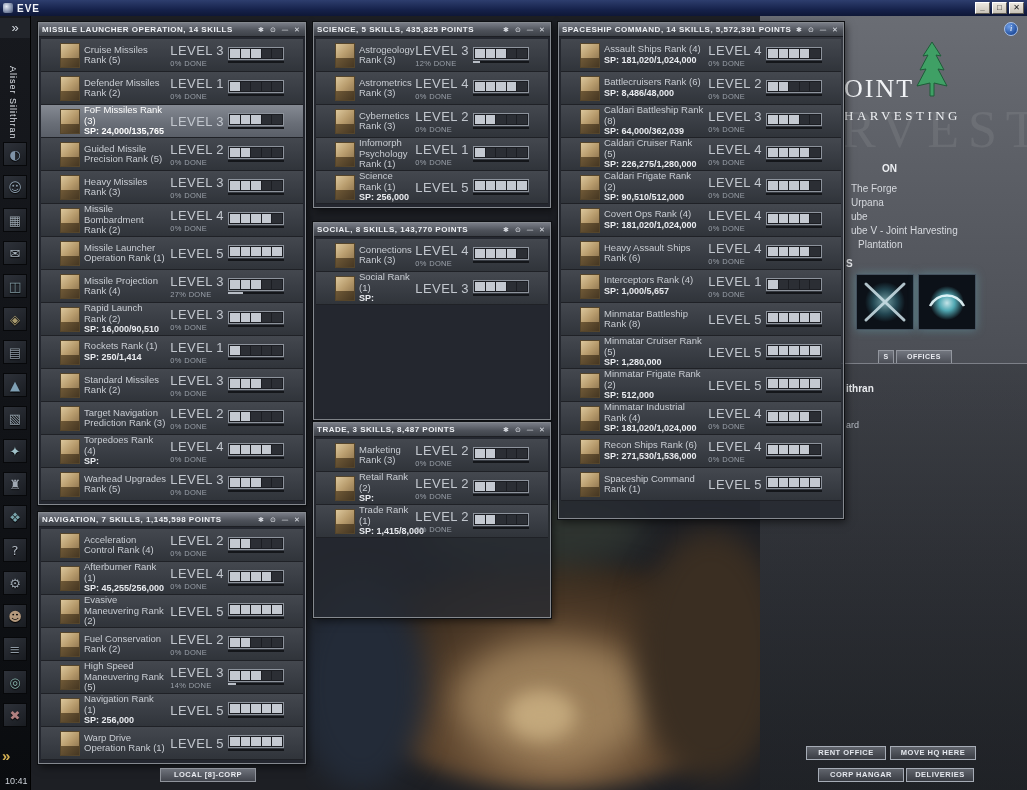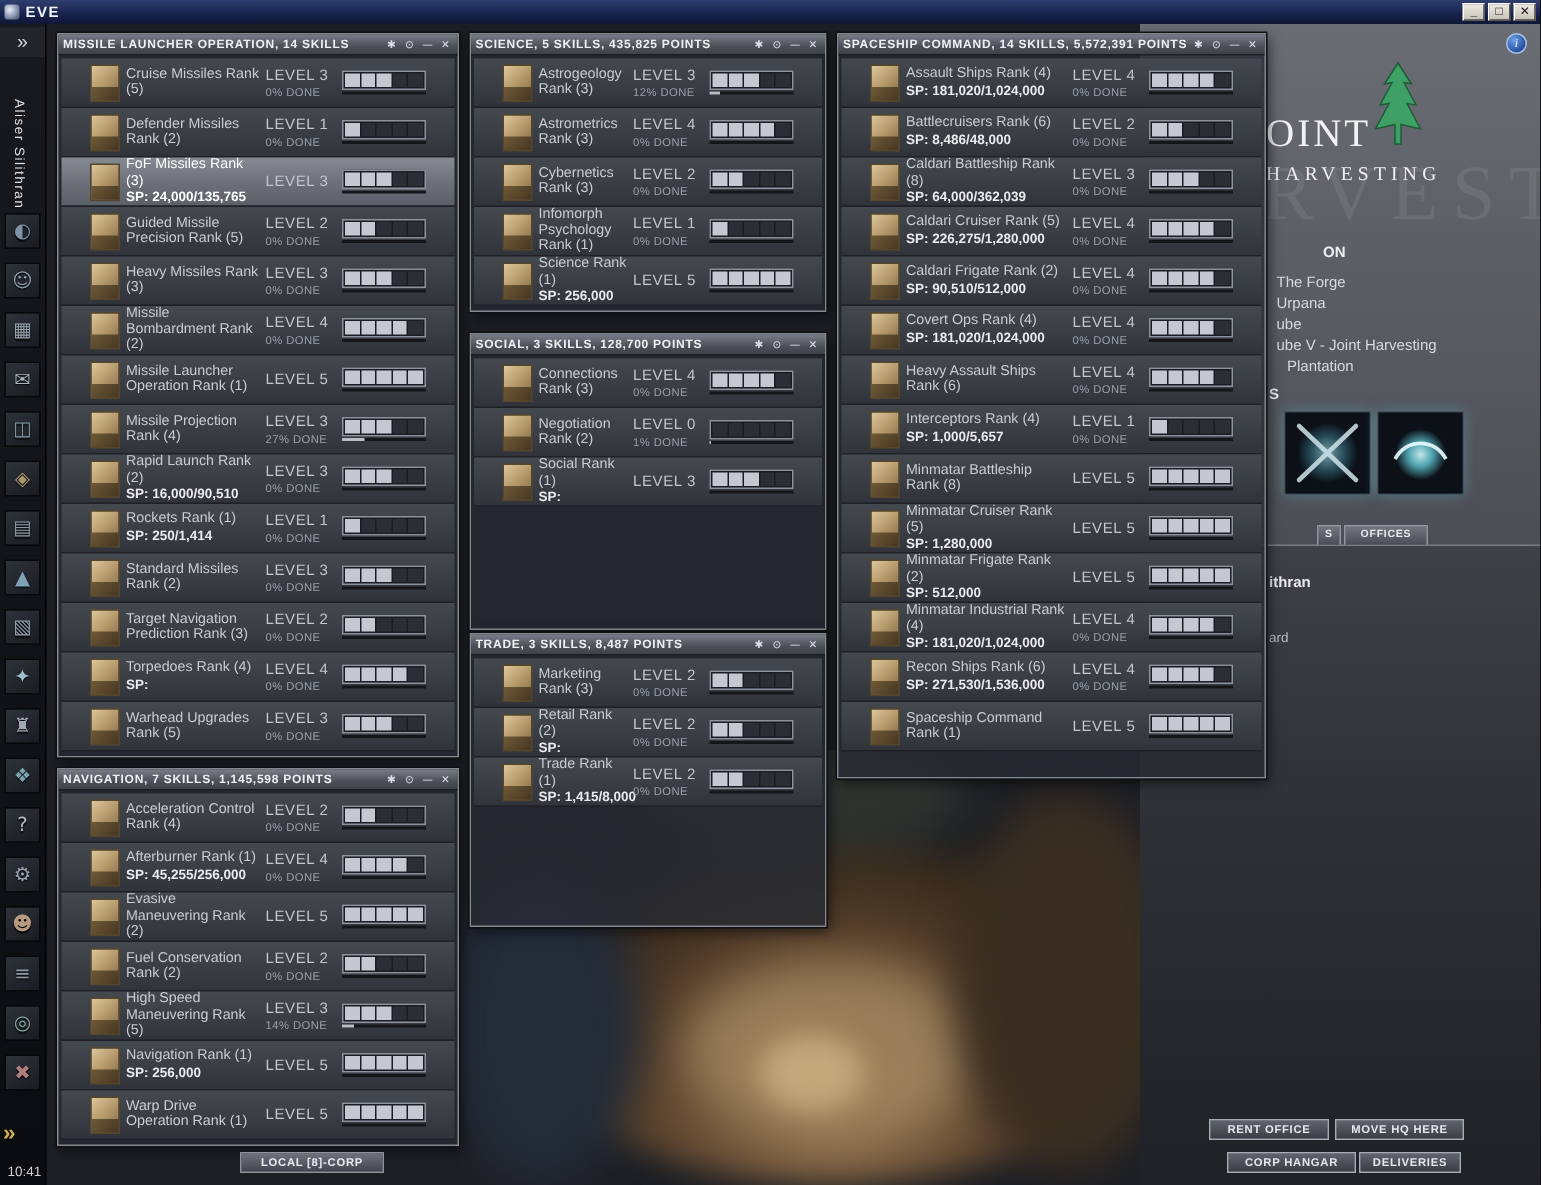--- a/index.html
+++ b/index.html
@@ -78,21 +78,21 @@
   .skill-row.selected{background:linear-gradient(180deg,#858a93 0%,#6a6f78 55%,#5a5f68 100%);}
   .skill-icon{flex:0 0 20px;width:20px;height:25px;position:relative;box-sizing:border-box;
     background:linear-gradient(135deg,#dcc79c 0%,#b89c6d 45%,#7e6644 100%);border:1px solid #55452b;}
   .skill-icon::after{content:"";position:absolute;left:0;right:0;bottom:0;height:9px;
     background:linear-gradient(135deg,#6f5937,#463722);}
   .name-col{flex:1;min-width:0;display:flex;flex-direction:column;justify-content:center;}
   .skill-name{font-size:9.5px;line-height:10.5px;color:#c9cdd3;}
   .selected .skill-name,.selected .skill-sp{color:#ffffff;}
   .skill-sp{font-size:9px;font-weight:bold;color:#e9ebef;line-height:11px;white-space:nowrap;}
   .lvl-col{flex:0 0 47px;display:flex;flex-direction:column;justify-content:center;gap:1px;}
-  .lvl-label{font-size:10px;color:#c2c7ce;letter-spacing:.4px;white-space:nowrap;}
+  .lvl-label{font-size:13px;color:#c2c7ce;letter-spacing:.4px;white-space:nowrap;}
   .lvl-status{font-size:7.5px;color:#9aa0a9;letter-spacing:.3px;white-space:nowrap;}
   .bar-col{flex:0 0 56px;display:flex;flex-direction:column;}
   .bar-segs{display:flex;gap:1px;height:9px;padding:1px;background:#1b1d22;border:1px solid #8d939c;}
   .seg{flex:1;background:#2b2e34;}
   .seg.fill{background:#c4c9d1;}
   .bar-track{height:2px;margin-top:1px;background:#14161a;}
   .bar-track-fill{height:100%;background:#b9bec6;}
   
   #chat-tab{position:absolute;left:140px;top:768px;width:96px;height:14px;z-index:20;box-sizing:border-box;
     background:linear-gradient(180deg,#6e727b,#42454d);border:1px solid #8f939b;
@@ -816,21 +816,21 @@
               </div>
       <div class="bar-track">
         <div class="bar-track-fill" style="width: 0%;"></div>
       </div>
     </div>
   </div>
         </div>
   </div>
       <div class="win" style="left: 313px; top: 222px; width: 238px; height: 198px;">
     <div class="win-titlebar">
-      <span class="win-title">SOCIAL, 3 SKILLS, 128,700 POINTS</span>
+      <span class="win-title">SOCIAL, 8 SKILLS, 143,770 POINTS</span>
       <span class="win-btn">✱</span>
       <span class="win-btn">⊙</span>
       <span class="win-btn">—</span>
       <span class="win-btn">✕</span>
     </div>
     <div class="skill-list">
           <div class="skill-row">
     <div class="skill-icon"></div>
     <div class="name-col">
       <div class="skill-name">Connections Rank (3)</div>
@@ -843,43 +843,20 @@
     <div class="bar-col">
       <div class="bar-segs">
                 <div class="seg fill"></div>
                 <div class="seg fill"></div>
                 <div class="seg fill"></div>
                 <div class="seg fill"></div>
                 <div class="seg"></div>
               </div>
       <div class="bar-track">
         <div class="bar-track-fill" style="width: 0%;"></div>
-      </div>
-    </div>
-  </div>
-          <div class="skill-row">
-    <div class="skill-icon"></div>
-    <div class="name-col">
-      <div class="skill-name">Negotiation Rank (2)</div>
-
-    </div>
-    <div class="lvl-col">
-      <div class="lvl-label">LEVEL 0</div>
-      <div class="lvl-status">1% DONE</div>
-    </div>
-    <div class="bar-col">
-      <div class="bar-segs">
-                <div class="seg"></div>
-                <div class="seg"></div>
-                <div class="seg"></div>
-                <div class="seg"></div>
-                <div class="seg"></div>
-              </div>
-      <div class="bar-track">
-        <div class="bar-track-fill" style="width: 1%;"></div>
       </div>
     </div>
   </div>
           <div class="skill-row">
     <div class="skill-icon"></div>
     <div class="name-col">
       <div class="skill-name">Social Rank (1)</div>
       <div class="skill-sp">SP:</div>
     </div>
     <div class="lvl-col">

